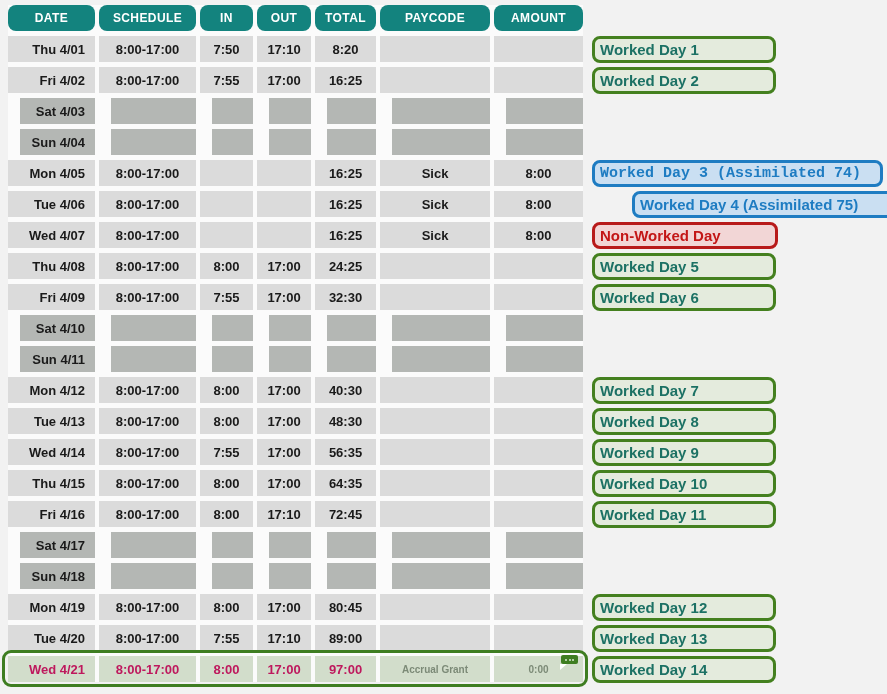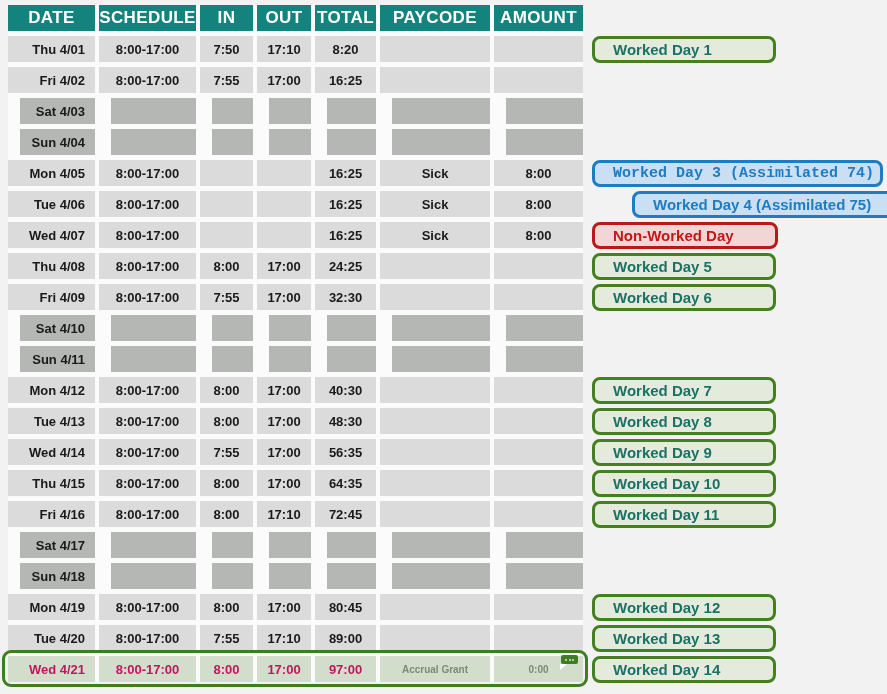--- a/index.html
+++ b/index.html
@@ -23,21 +23,21 @@
   .cell{
     display:flex;align-items:center;justify-content:center;
     font-size:13px;font-weight:700;
     color:var(--cell-text,#1A1A1A);
     box-sizing:border-box;
     white-space:nowrap;
   }
   .cell.head{
     background:var(--header-bg,#13837E);
     color:var(--header-text,#fff);
-    font-size:17px;letter-spacing:.4px;
+    font-size:12px;letter-spacing:.4px;border-radius:8px;
   }
   .cell.date{justify-content:flex-end;padding-right:10px;}
   .cell.weekday{background:var(--weekday-row-bg,#DBDBDB);}
   .cell.weekend{background:var(--weekend-row-bg,#B4B7B4);margin-left:12px;}
   .cell.highlight{background:var(--highlight-row-bg,#D2DDCB);color:#be185d;}
   .cell.highlight.muted{color:var(--highlight-muted-text,#7C8A77);font-size:10px;}
 
   
   .selected-outline{
     position:absolute;left:2px;top:650px;width:586px;height:37px;
@@ -59,21 +59,21 @@
     position:absolute;left:3px;top:9px;width:7px;height:6px;background:#FFFFFF;
     clip-path:polygon(0 0,100% 0,0 100%);
   }
 
   
   .pill{
     position:absolute;left:592px;height:27px;
     box-sizing:border-box;
     border-radius:8px;
     display:flex;align-items:center;
-    padding-left:18px;
+    padding-left:5px;
     font-size:15px;font-weight:700;white-space:nowrap;
   }
   .pill.green{
     width:184px;
     background:var(--note-green-bg,#E4EBDD);
     border:3px solid var(--note-green-border,#44801F);
     color:var(--note-green-text,#1C7164);
   }
   .pill.blue{
     width:291px;
@@ -256,20 +256,21 @@
   <div class="comment-icon">
     <div class="bubble">
       <span class="dot"></span>
       <span class="dot"></span>
       <span class="dot"></span>
     </div>
     <div class="tail"></div>
   </div>
 
 <div class="pill green" style="top: 35.5px;">Worked Day 1</div>
+    <div class="pill green" style="top: 66.5px;">Worked Day 2</div>
     <div class="pill blue" style="top: 159.5px; font-family: Liberation Mono, monospace;">Worked Day 3 (Assimilated 74)</div>
     <div class="pill blue" style="top: 190.5px; margin-left: 40px;">Worked Day 4 (Assimilated 75)</div>
     <div class="pill red" style="top: 221.5px;">Non-Worked Day</div>
     <div class="pill green" style="top: 252.5px;">Worked Day 5</div>
     <div class="pill green" style="top: 283.5px;">Worked Day 6</div>
     <div class="pill green" style="top: 376.5px;">Worked Day 7</div>
     <div class="pill green" style="top: 407.5px;">Worked Day 8</div>
     <div class="pill green" style="top: 438.5px;">Worked Day 9</div>
     <div class="pill green" style="top: 469.5px;">Worked Day 10</div>
     <div class="pill green" style="top: 500.5px;">Worked Day 11</div>

